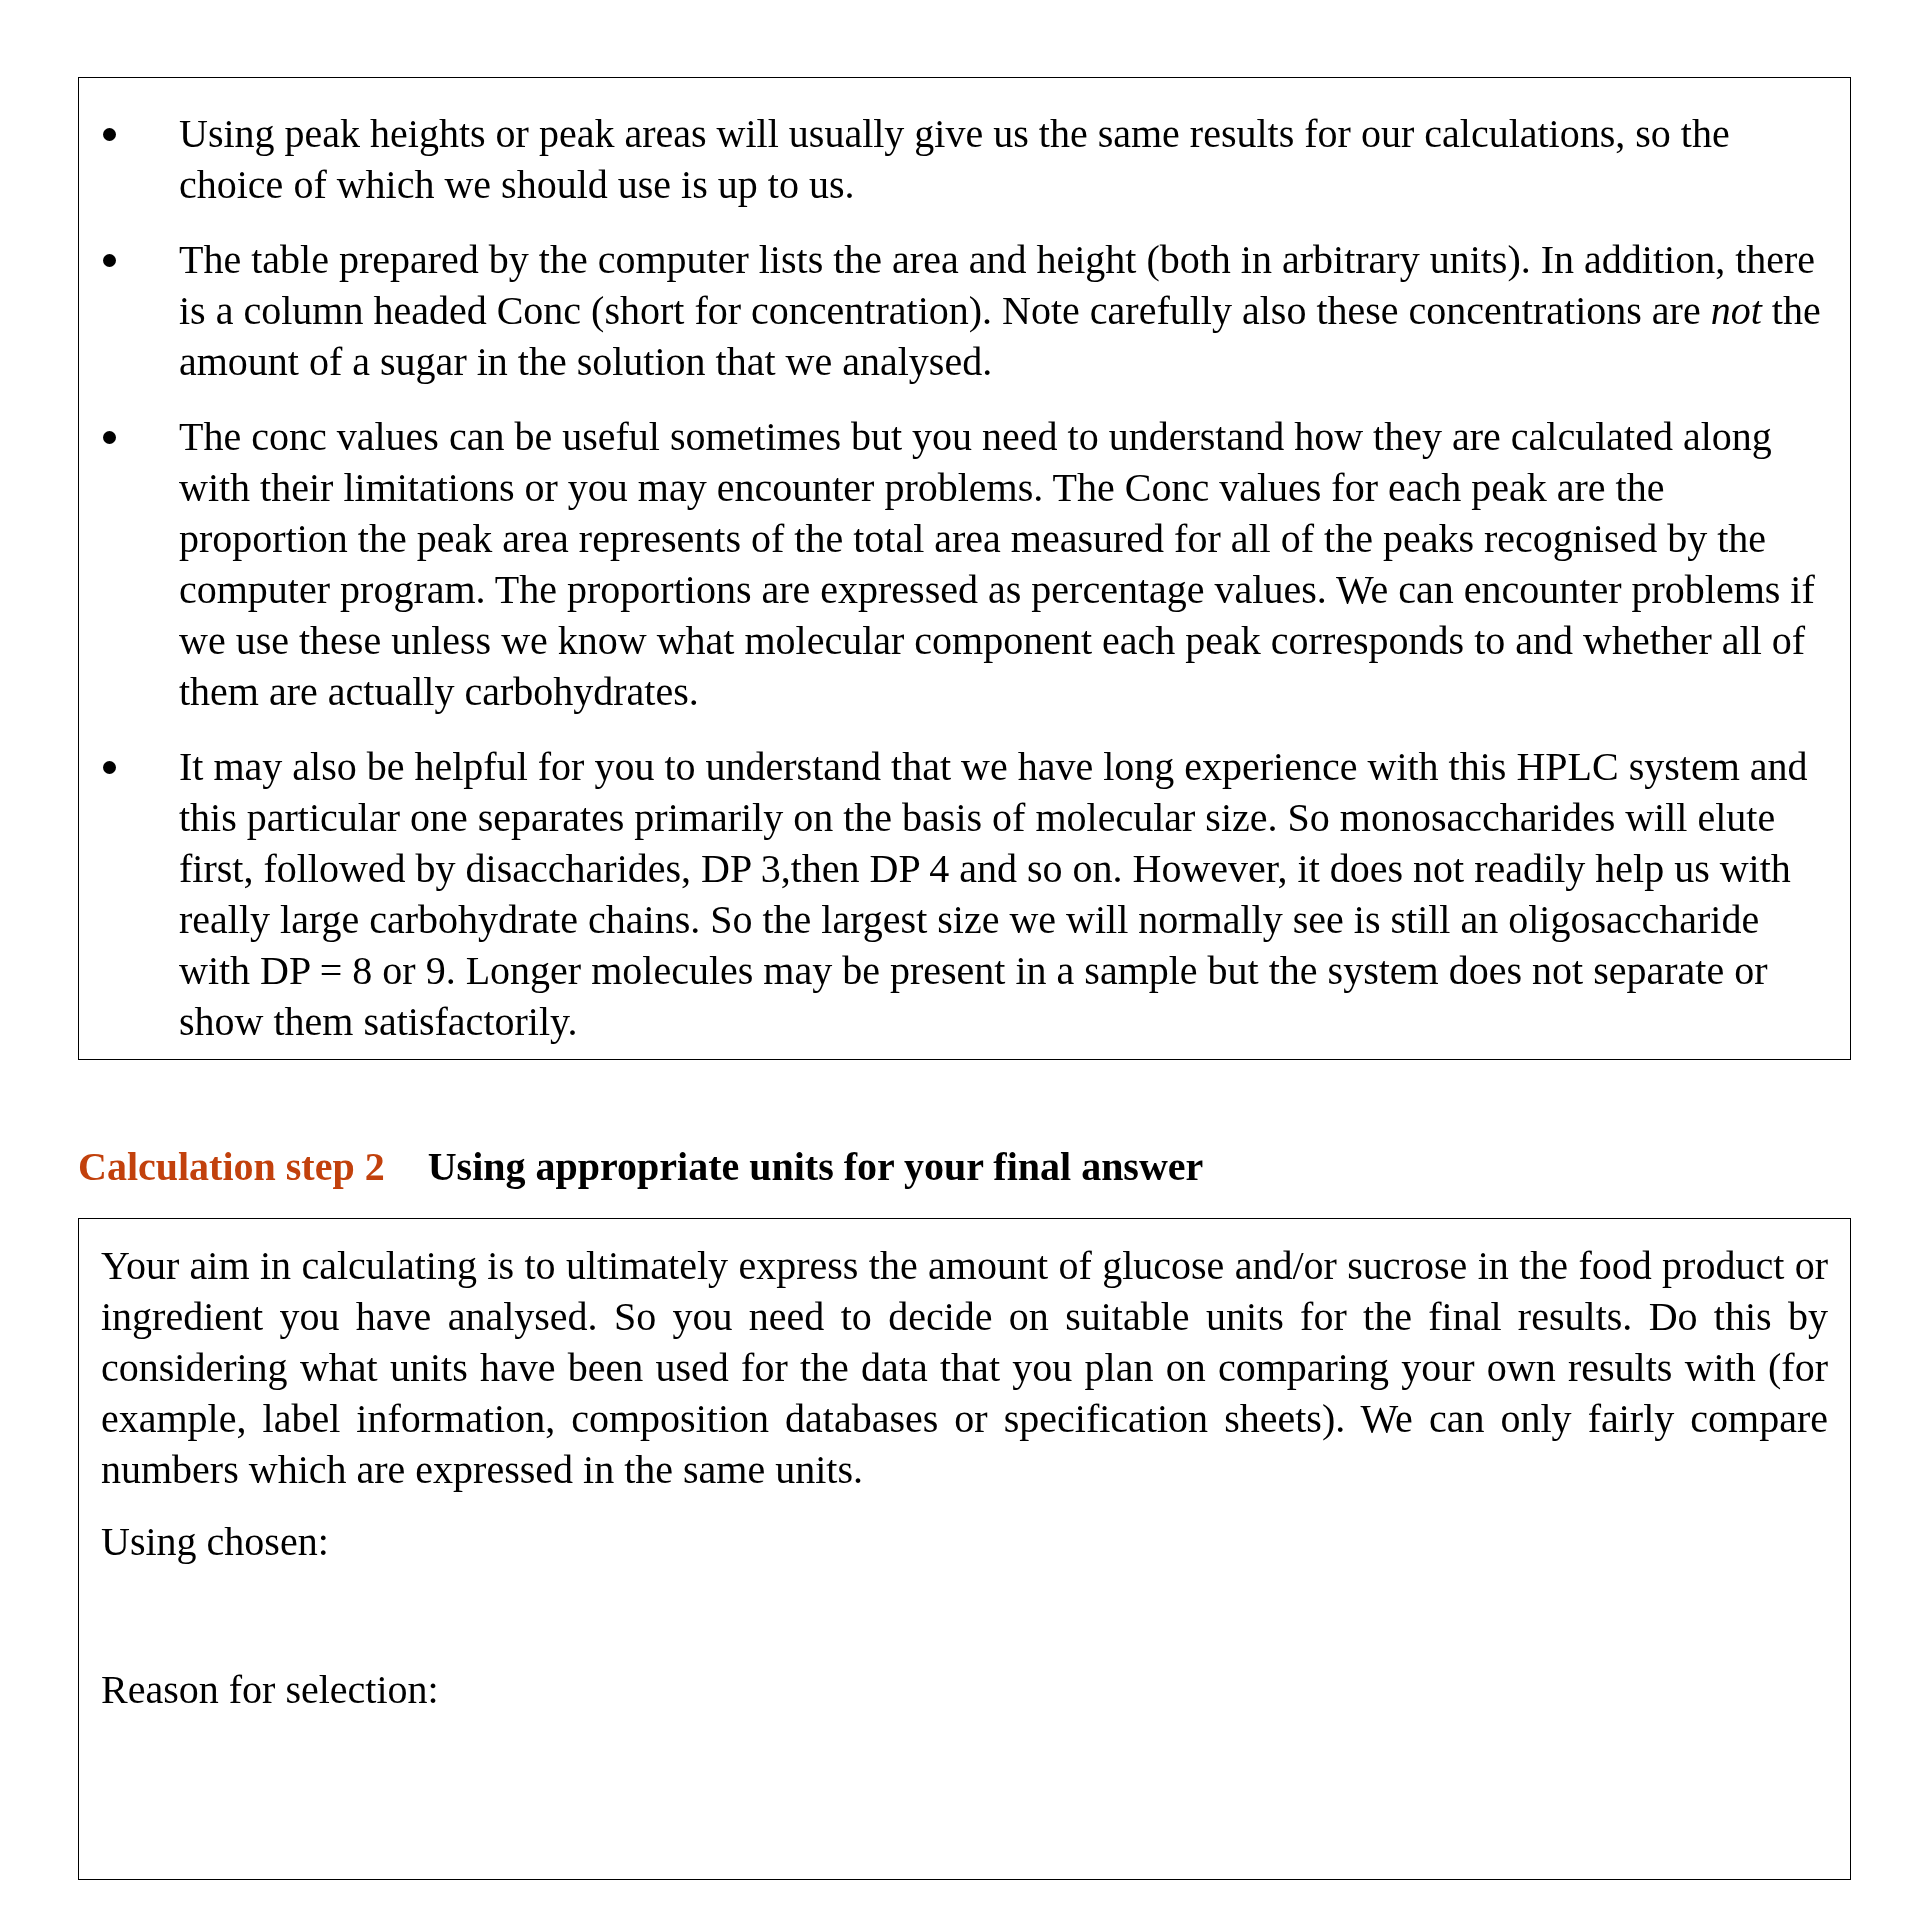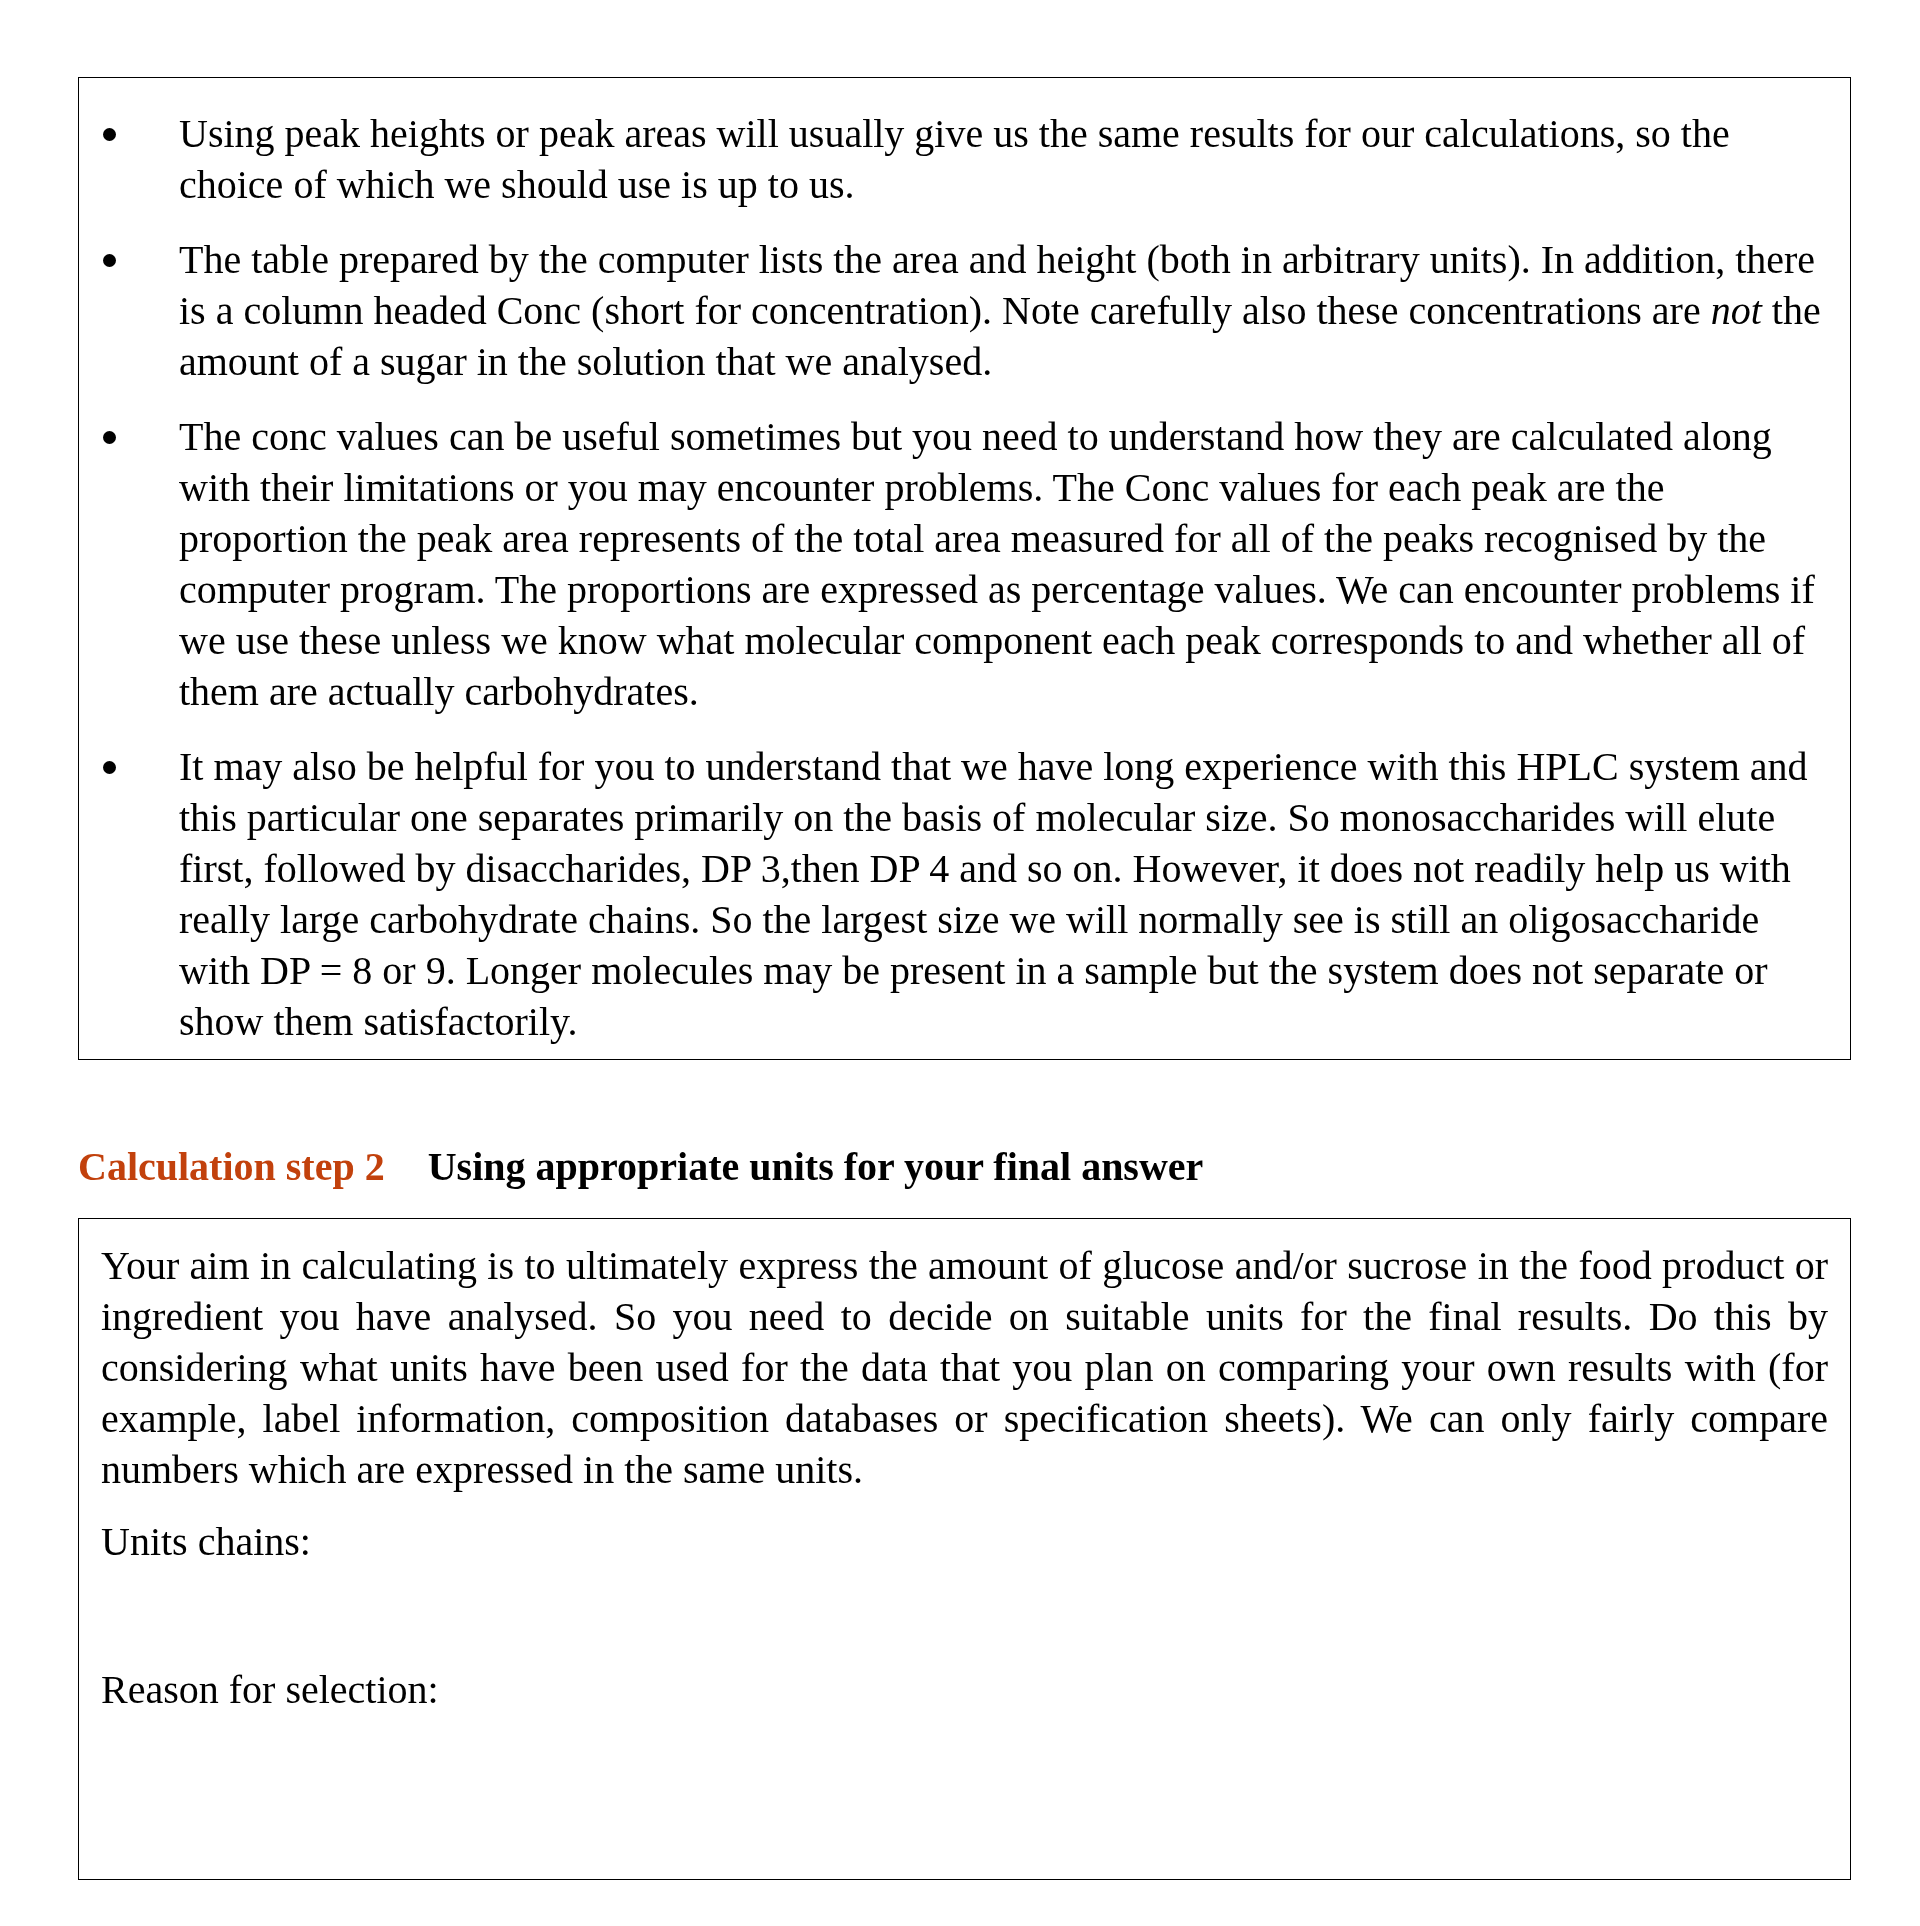--- a/index.html
+++ b/index.html
@@ -47,18 +47,18 @@
     </li>
   </ul>
 </div>
 
 <div class="heading">
   <span class="heading-step">Calculation step 2</span><span class="heading-title">Using appropriate units for your final answer</span>
 </div>
 
 <div class="box" id="box2">
   <div class="para">Your aim in calculating is to ultimately express the amount of glucose and/or sucrose in the food product or ingredient you have analysed. So you need to decide on suitable units for the final results. Do this by considering what units have been used for the data that you plan on comparing your own results with (for example, label information, composition databases or specification sheets). We can only fairly compare numbers which are expressed in the same units.</div>
-  <div class="field-label" id="units-label">Units chains:</div>
+  <div class="field-label" id="units-label">Using chosen:</div>
   <div class="field-area" id="units-area"></div>
   <div class="field-label" id="reason-label">Reason for selection:</div>
   <div class="field-area" id="reason-area"></div>
 </div>
 
 
 </body></html>

